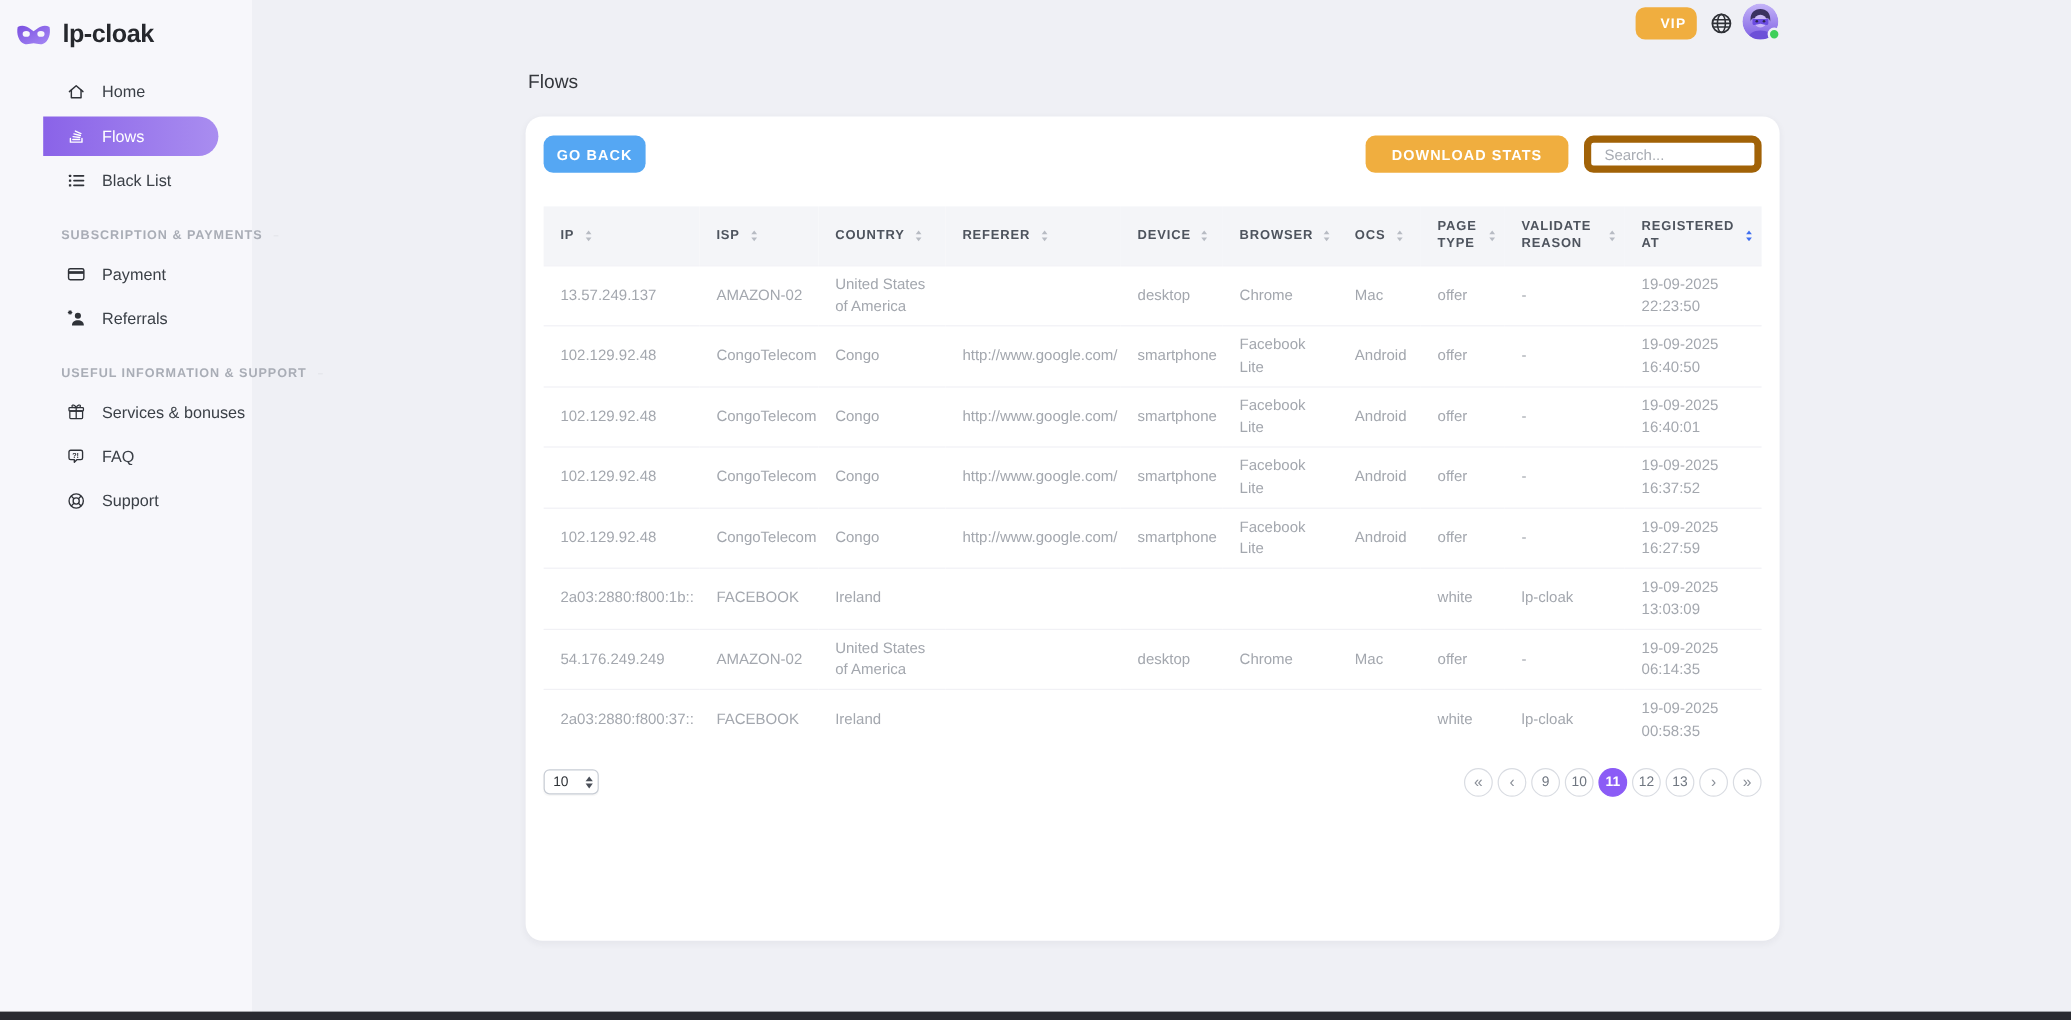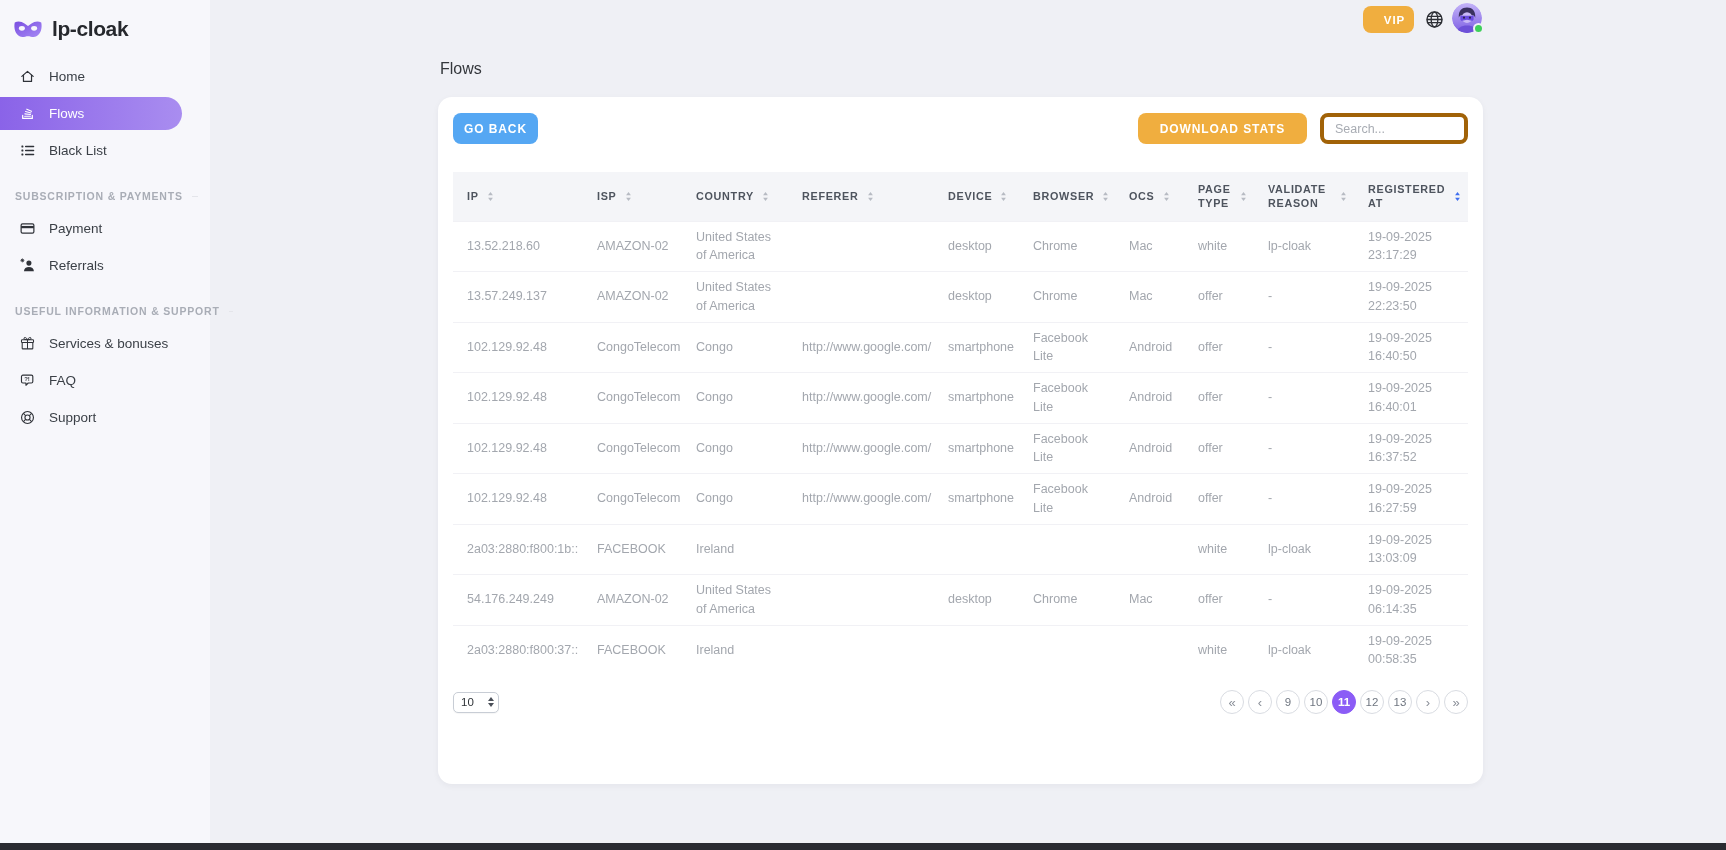--- a/index.html
+++ b/index.html
@@ -5,21 +5,21 @@
   * { margin:0; padding:0; box-sizing:border-box; }
   html,body { width:1726px; height:850px; }
   body { font-family:"Liberation Sans", sans-serif; background:#eff0f5; overflow:hidden; }
   #app { position:relative; width:1726px; height:850px; background:#eff0f5; overflow:hidden; }
 
   
   .sidebar { position:absolute; left:0; top:0; width:210px; height:100%; background:#f7f7fb; }
   .logo-row { display:flex; align-items:center; gap:9px; padding:13px 0 0 13px; height:45px; }
   .logo-mark { width:30px; height:23px; }
   .logo-text { font-size:21px; font-weight:700; color:#26282d; letter-spacing:-0.4px; }
-  .nav { margin-top:13px; }
+  .nav { margin-top:13px;margin-left:36px; }
   .nav-item { position:relative; display:flex; align-items:center; gap:13px; height:37px; padding-left:19px; color:#3b4047; font-size:13.5px; cursor:pointer; }
   .nav-icon { width:17px; height:17px; flex:0 0 17px; color:#2f3238; }
   .nav-item.active { height:33px; margin:2px 28px 2px 0; border-radius:0 19px 19px 0; background:linear-gradient(90deg, var(--nav_gradient_start), var(--nav_gradient_end)); color:#fff; }
   .nav-item.active .nav-icon { color:#fff; }
   .section-row { display:flex; align-items:center; gap:9px; margin:21px 12px 8px 15px; font-size:10.5px; font-weight:700; letter-spacing:0.8px; color:#a9adb6; white-space:nowrap; }
   .section-row::after { content:""; flex:1; height:1px; background:#e4e5ea; min-width:4px; }
 
   
   .vip-btn { position:absolute; left:1363px; top:6px; width:51px; height:27px; border:none; border-radius:8px; background:var(--warning_orange); color:#fff; font-family:inherit; font-size:11.5px; font-weight:700; letter-spacing:1px; cursor:pointer;padding-left:12px; }
   .globe-btn { position:absolute; left:1424px; top:9px; width:21px; height:21px; color:#2e3036; cursor:pointer; background:none; border:none; padding:0; }
@@ -29,21 +29,21 @@
   .avatar .dot { position:absolute; right:-2px; bottom:-1px; width:11px; height:11px; border-radius:50%; background:var(--online_green); border:2px solid #eff0f5; }
 
   
   .page-title { position:absolute; left:440px; top:60px; font-size:16px; font-weight:500; color:#34373c; }
   .card { position:absolute; left:438px; top:97px; width:1045px; height:687px; background:#fff; border-radius:14px; box-shadow:0 2px 6px rgba(30,35,60,0.05); }
   .card-toolbar { display:flex; align-items:center; margin:16px 15px 0 15px; }
   .btn { border:none; border-radius:8px; height:31px; color:#fff; font-family:inherit; font-size:12px; font-weight:700; letter-spacing:0.9px; cursor:pointer; }
   .btn-back { width:85px; background:var(--primary_blue); }
   .btn-download { width:169px; background:var(--warning_orange); margin-right:13px; }
   .toolbar-spacer { flex:1; }
-  .search-input { width:148px; height:31px; border:4px solid #a16207; border-radius:8px; background:#fff; padding:0 11px; font-family:inherit; font-size:12.5px; color:#3a3e45; outline:none; }
+  .search-input { width:148px; height:31px; border:6px solid #a16207; border-radius:8px; background:#fff; padding:0 11px; font-family:inherit; font-size:12.5px; color:#3a3e45; outline:none; }
   .search-input::placeholder { color:#a8acb3; }
 
   
   .flows-table { width:1015px; margin:28px 15px 0 15px; border-collapse:collapse; table-layout:fixed; }
   .flows-table thead tr { background:#f4f5f8; height:49px; }
   .flows-table th { text-align:left; padding:0 6px 0 14px; }
   .th-inner { display:flex; align-items:center; gap:7px; font-size:10.8px; font-weight:700; letter-spacing:0.7px; color:#4e545e; line-height:1.35; }
   .sort-icon { width:9px; height:13px; flex:0 0 9px; color:#b7bbc3; }
   .sort-icon.sorted { color:var(--sort_active); }
   .flows-table tbody tr { height:49px; border-top:1px solid #f1f1f5; }
@@ -329,35 +329,20 @@
               <div class="th-inner">
                 <span>REGISTERED AT</span>
                 <svg class="sort-icon sorted" viewBox="0 0 12 16">
                   <use href="#icon-sort"></use>
                 </svg>
               </div>
             </th>
           </tr>
         </thead>
       <tbody>
-          <tr>
-            <td>13.52.218.60</td>
-            <td>AMAZON-02</td>
-            <td>United States of America</td>
-            <td></td>
-            <td>desktop</td>
-            <td>Chrome</td>
-            <td>Mac</td>
-            <td>white</td>
-            <td>lp-cloak</td>
-            <td>
-              <div>19-09-2025</div>
-              <div>23:17:29</div>
-            </td>
-          </tr>
           <tr>
             <td>13.57.249.137</td>
             <td>AMAZON-02</td>
             <td>United States of America</td>
             <td></td>
             <td>desktop</td>
             <td>Chrome</td>
             <td>Mac</td>
             <td>offer</td>
             <td>-</td>

